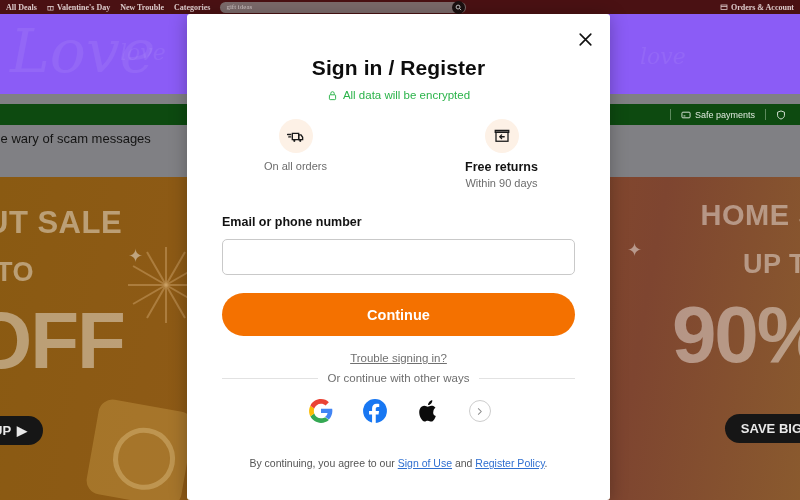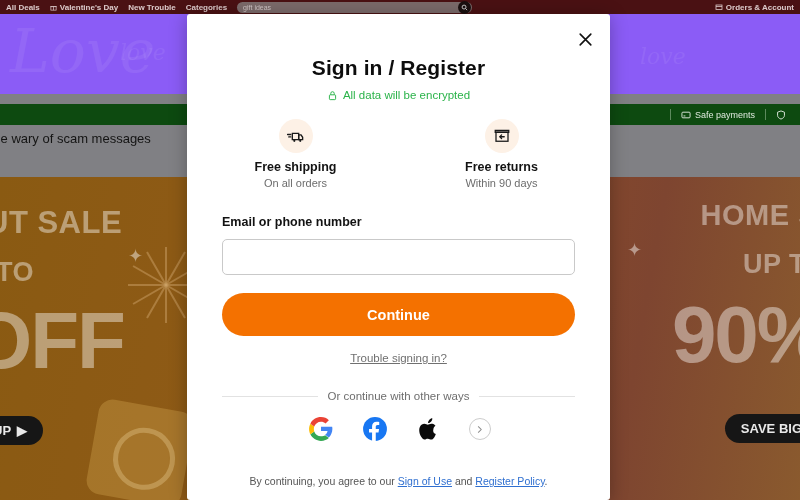--- a/index.html
+++ b/index.html
@@ -9,21 +9,21 @@
     font-family:"Liberation Sans", sans-serif;
     background:#ffffff; position:relative;
   }
 
   
   #bg { position:absolute; inset:0; overflow:hidden; background:#f6f3ee; }
 
   .navbar {
     position:absolute; top:0; left:0; right:0; height:14px;
     background:#4a1113; display:flex; align-items:center;
-    padding:0 6px; gap:10px;
+    padding:0 6px; gap:10px;font-family:Liberation Serif, serif;
   }
   .nav-item {
     color:#e8d9d9; font-size:8px; font-weight:bold; white-space:nowrap;
     display:flex; align-items:center; gap:3px; opacity:.92;
   }
   .nav-search {
     flex:1; height:11px; background:#7b6a6a; border-radius:6px;
     display:flex; align-items:center; padding:0 6px; position:relative;
     max-width:330px;
   }
@@ -165,21 +165,21 @@
     color:#ffffff; font-size:14.5px; font-weight:bold;
     font-family:inherit; cursor:pointer;
   }
   .trouble {
     display:block; text-align:center; margin-top:16px;
     font-size:11.5px; color:#707070; text-decoration:underline;
     cursor:pointer;
   }
 
   .divider-row {
-    display:flex; align-items:center; gap:10px; margin-top:26px;
+    display:flex; align-items:center; gap:10px; margin-top:8px;
   }
   .divider-row .ln { flex:1; height:1px; background:#e2e2e2; }
   .divider-row .tx { font-size:11.5px; color:#6e6e6e; white-space:nowrap; }
 
   .socials { display:flex; justify-content:center; gap:26px; margin-top:13px; }
   .social {
     width:28px; height:28px; display:flex; align-items:center;
     justify-content:center; cursor:pointer;
   }
   .social-more {
@@ -324,21 +324,20 @@
     <div class="benefit">
       <div class="benefit-ico">
         <svg width="19" height="19" viewBox="0 0 24 24" fill="none" stroke="#1a1a1a" stroke-width="1.7" stroke-linecap="round">
           <path d="M8 8h8v8H8z"></path>
             <path d="M16 10h3l2 3v3h-5z"></path>
           <circle cx="10.5" cy="17.5" r="1.4" fill="#1a1a1a" stroke="none"></circle>
           <circle cx="18" cy="17.5" r="1.4" fill="#1a1a1a" stroke="none"></circle>
           <path d="M2 9.5h4M3.5 12.5h2.5"></path>
         </svg>
       </div>
-      <div class="benefit-title">Free shipping</div>
       <div class="benefit-sub">On all orders</div>
     </div>
     <div class="benefit">
       <div class="benefit-ico">
         <svg width="18" height="18" viewBox="0 0 24 24" fill="none" stroke="#1a1a1a" stroke-width="1.7" stroke-linecap="round">
           <rect x="4" y="7" width="16" height="12"></rect>
             <path d="M3 4.5h18V7H3z"></path>
           <path d="M15 13H9.5M11.5 10.5L9 13l2.5 2.5"></path>
         </svg>
       </div>

